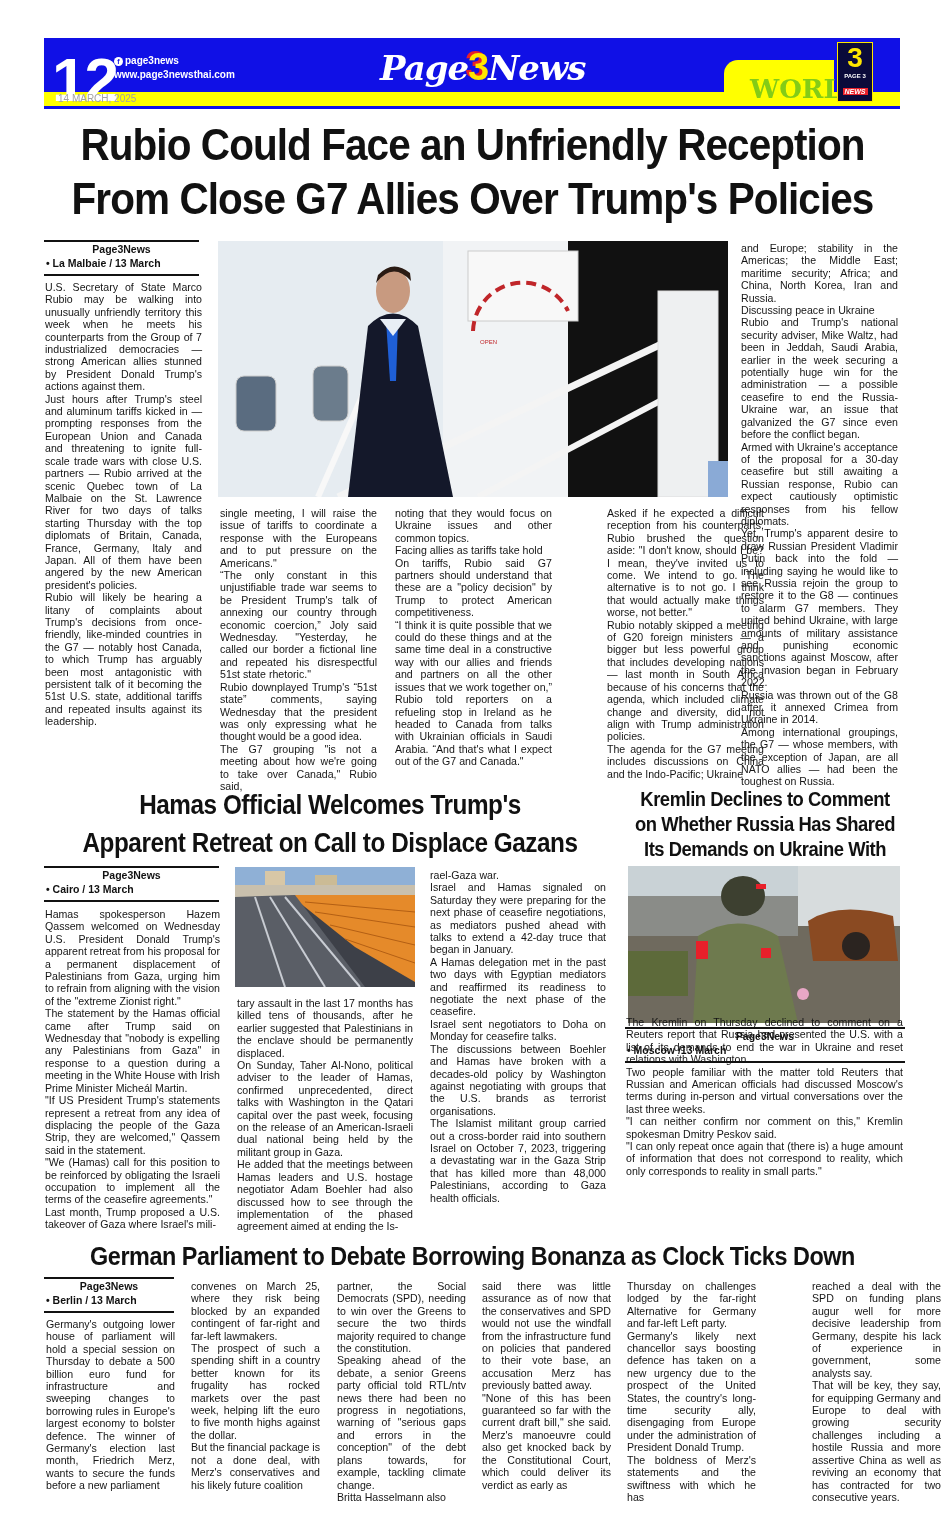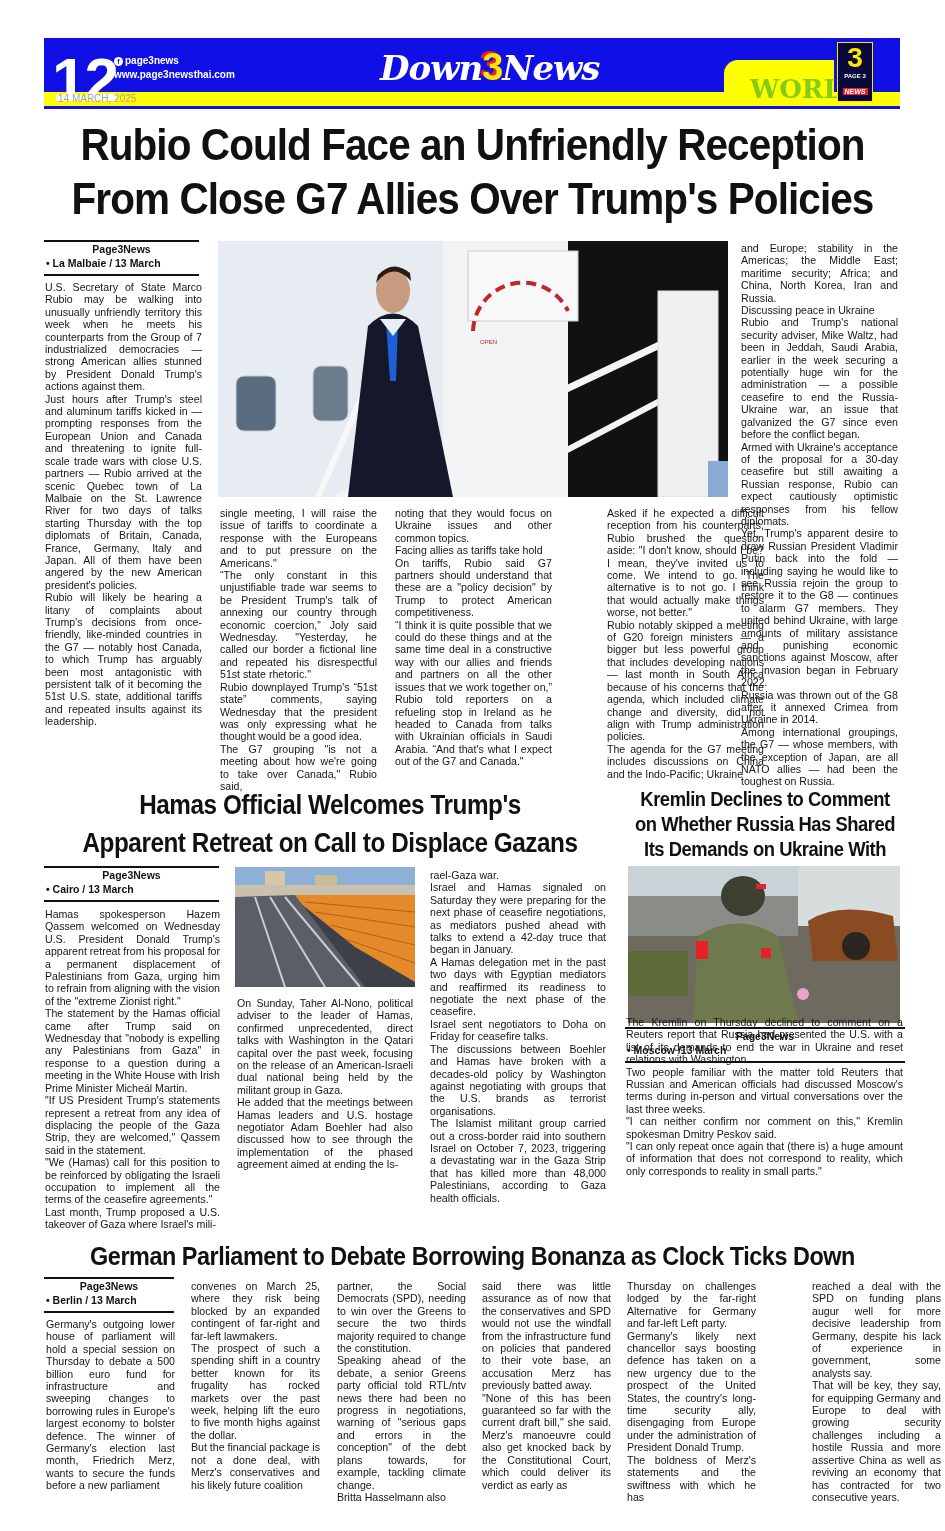--- a/index.html
+++ b/index.html
@@ -37,21 +37,21 @@
 <div class="masthead">
   <div class="mast-yellow"></div>
   <div class="mast-blueline"></div>
   <div class="page-num">12</div>
   <div class="social">
     <div><span class="fb">f</span><span>page3news</span></div>
     <div>www.page3newsthai.com</div>
   </div>
   <div class="date">14 MARCH, 2025</div>
   <div class="logo">
-    <span>Down</span><span class="three">3</span><span>News</span>
+    <span>Page</span><span class="three">3</span><span>News</span>
   </div>
   <div class="world-box"></div>
   <div class="world">WORLD</div>
   <div class="badge">
     <span class="b3">3</span>
     <span class="bp">PAGE 3</span>
     <span class="bn">NEWS</span>
   </div>
 </div>
 
@@ -158,28 +158,29 @@
 </div>
 
 <div class="col" style="left:45px;top:908px;width:175px;">
   <p>Hamas spokesperson Hazem Qassem welcomed on Wednesday U.S. President Donald Trump's apparent retreat from his proposal for a permanent displacement of Palestinians from Gaza, urging him to refrain from aligning with the vision of the "extreme Zionist right."</p>
   <p>The statement by the Hamas official came after Trump said on Wednesday that "nobody is expelling any Palestinians from Gaza" in response to a question during a meeting in the White House with Irish Prime Minister Micheál Martin.</p>
   <p>"If US President Trump's statements represent a retreat from any idea of  displacing the people of the Gaza Strip, they are welcomed," Qassem said in the statement.</p>
   <p>"We (Hamas) call for this position to be reinforced by obligating the Israeli occupation to implement all the terms of the ceasefire agreements."</p>
   <p>Last month, Trump proposed a U.S. takeover of Gaza where Israel's mili-</p>
 </div>
 <div class="col" style="left:237px;top:997px;width:176px;">
+  <p>tary assault in the last 17 months has killed tens of thousands, after he earlier suggested that Palestinians in the enclave should be permanently displaced.</p>
   <p>On Sunday, Taher Al-Nono, political adviser to the leader of Hamas, confirmed unprecedented, direct talks with Washington in the Qatari capital over the past week, focusing on the release of an American-Israeli dual national being held by the militant group in Gaza.</p>
   <p>He added that the meetings between Hamas leaders and U.S. hostage negotiator Adam Boehler had also discussed how to see through the implementation of the phased agreement aimed at ending the Is-</p>
 </div>
 <div class="col" style="left:430px;top:869px;width:176px;">
   <p>rael-Gaza war.</p>
   <p>Israel and Hamas signaled on Saturday they were preparing for the next phase of ceasefire negotiations, as mediators pushed ahead with talks to extend a 42-day truce that began in January.</p>
   <p>A Hamas delegation met in the past two days with Egyptian mediators and reaffirmed its readiness to negotiate the next phase of the ceasefire.</p>
-  <p>Israel sent negotiators to Doha on Friday for ceasefire talks.</p>
+  <p>Israel sent negotiators to Doha on Monday for ceasefire talks.</p>
   <p>The discussions between Boehler and Hamas have broken with a decades-old policy by Washington against negotiating with groups that the U.S. brands as terrorist organisations.</p>
   <p>The Islamist militant group carried out a cross-border raid into southern Israel on October 7, 2023, triggering a devastating war in the Gaza Strip that has killed more than 48,000 Palestinians, according to Gaza health officials.</p>
 </div>
 
 <div class="h2" style="left:620px;top:787px;width:290px;font-size:20px;line-height:25px;transform:scaleX(0.92);">
   <div>Kremlin Declines to Comment</div>
   <div>on Whether Russia Has Shared</div>
   <div>Its Demands on Ukraine With US</div>
 </div>
 

